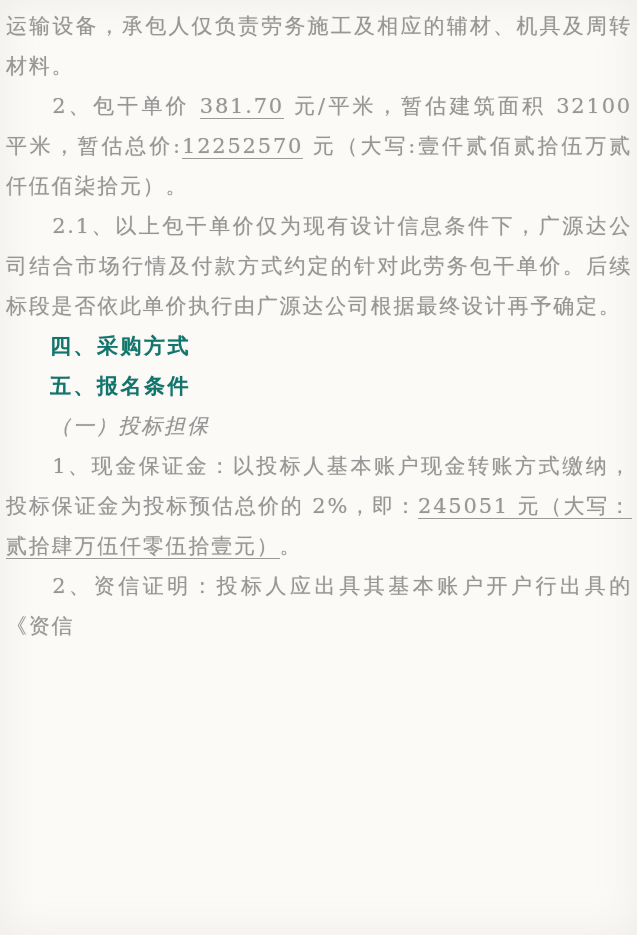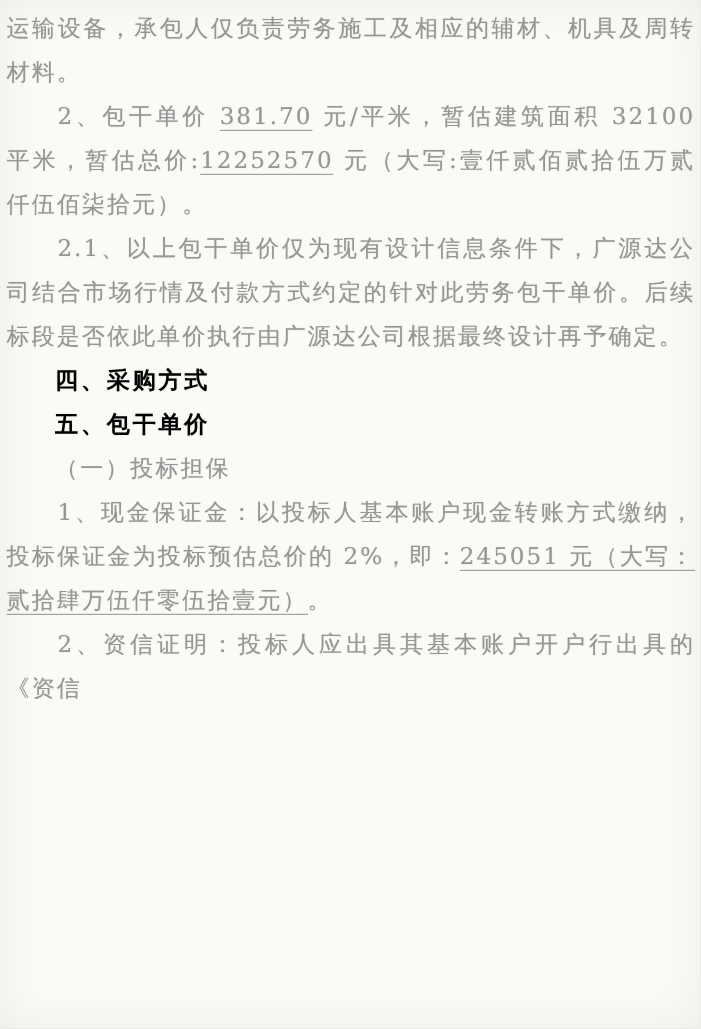--- a/index.html
+++ b/index.html
@@ -33,48 +33,49 @@
   }
   .indent {
     text-indent: 2.2em;
   }
   .u {
     border-bottom: 1.6px solid #9a9a98;
   }
   .heading {
     font-family: "DejaVu Sans", "Liberation Sans", sans-serif;
     font-weight: bold;
-    color: #000000;
+    color: #0f766e;
     letter-spacing: 2.5px;
     text-indent: 2.1em;
     text-shadow: 0 0 1px rgba(130,130,126,0.5);
   }
   .subheading {
     text-indent: 2.1em;
+    font-style: italic;
   }
 </style>
 </head>
 <body>
 
 <div class="page">
   <div class="doc">
 
     <p>运输设备，承包人仅负责劳务施工及相应的辅材、机具及周转材料。</p>
 
     <p class="indent"><span>2、包干单价 </span><span class="u">381.70</span><span> 元/平米，暂估建筑面积 32100 平米，暂估总价:</span><span class="u">12252570</span><span> 元（大写:壹仟贰佰贰拾伍万贰仟伍佰柒拾元）。</span></p>
 
     <p class="indent">2.1、以上包干单价仅为现有设计信息条件下，广源达公司结合市场行情及付款方式约定的针对此劳务包干单价。后续标段是否依此单价执行由广源达公司根据最终设计再予确定。</p>
 
 
 
 
     <p class="heading">四、采购方式</p>
 
 
-    <p class="heading">五、包干单价</p>
+    <p class="heading">五、报名条件</p>
 
     <p class="subheading">（一）投标担保</p>
 
     <p class="indent"><span>1、现金保证金：以投标人基本账户现金转账方式缴纳，投标保证金为投标预估总价的 2%，即：</span><span class="u">245051 元（大写：贰拾肆万伍仟零伍拾壹元）</span><span>。</span></p>
 
     <p class="indent">2、资信证明：投标人应出具其基本账户开户行出具的《资信</p>
 
   </div>
 </div>
 

